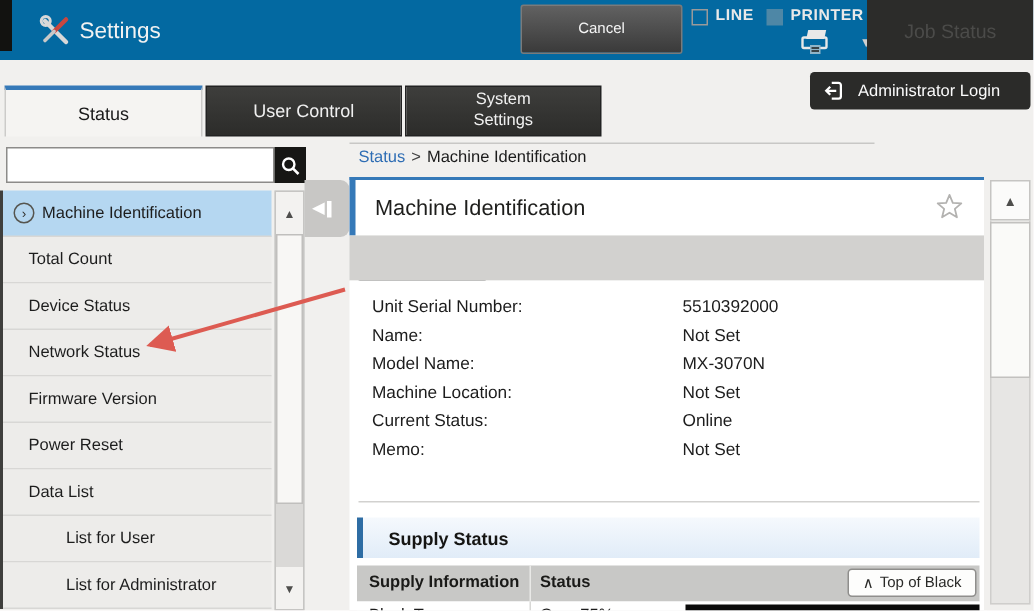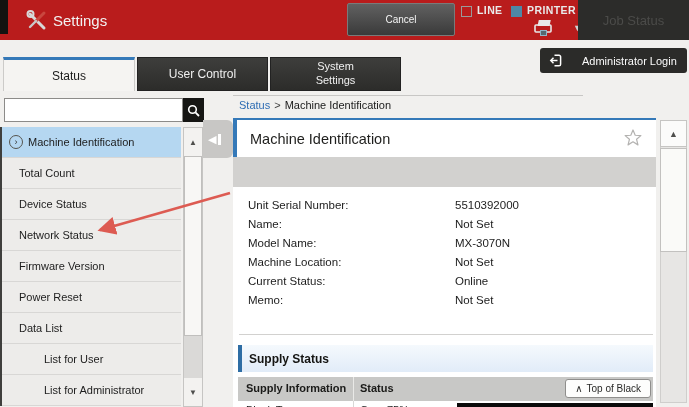--- a/index.html
+++ b/index.html
@@ -2,21 +2,21 @@
 <html><head>
 <meta charset="utf-8">
 <style>
   html,body{margin:0;padding:0;background:#ffffff;}
   .screen{
     position:relative;width:689px;height:407px;overflow:hidden;
     background:#f1f0ee;font-family:"Liberation Sans",sans-serif;
     -webkit-font-smoothing:antialiased;
   }
   
-  .topbar{position:absolute;left:0;top:0;width:689px;height:40px;background:#b91c1c;}
+  .topbar{position:absolute;left:0;top:0;width:689px;height:40px;background:#0369a1;}
   .topbar-notch{position:absolute;left:0;top:0;width:8px;height:34px;background:#121210;}
   .settings-icon{position:absolute;left:26px;top:9px;width:22px;height:22px;}
   .topbar-title{position:absolute;left:53px;top:0;height:40px;display:flex;align-items:center;
     color:#f2f2f2;font-size:15px;}
   .cancel-btn{position:absolute;left:347px;top:3px;width:108px;height:33px;
     background:linear-gradient(#616161,#3a3a3a);border:1px solid #7a7a7a;border-radius:2px;
     color:#f5f5f5;font-size:10px;display:flex;align-items:center;justify-content:center;box-sizing:border-box;cursor:pointer;}
   .chk{position:absolute;top:6px;width:11px;height:11px;box-sizing:border-box;}
   .chk-line{left:461px;border:1px solid #9a9a9a;background:transparent;}
   .chk-printer{left:511px;background:var(--printer-indicator);}
@@ -31,21 +31,21 @@
   .tabbar{position:absolute;left:0;top:40px;width:689px;height:55px;background:#f1f0ee;}
   .tab{position:absolute;top:17px;height:34px;box-sizing:border-box;display:flex;align-items:center;
     justify-content:center;font-size:12px;cursor:pointer;text-align:center;}
   .tab-active{left:3px;width:132px;background:#f5f4f2;border:1px solid #cccbc9;border-bottom:none;
     border-top:3px solid var(--accent);color:#1a1a1a;}
   .tab-dark{background:linear-gradient(#3e3e3c,#2c2c2a);color:#f0f0f0;border:1px solid #222;}
   .tab-uc{left:137px;width:131px;}
   .tab-ss{left:270px;width:131px;font-size:11px;line-height:1.25;}
   .tab-ss span{display:inline-block;width:70px;}
   .admin-login{position:absolute;left:540px;top:8px;width:147px;height:25px;background:#2b2b29;
-    border-radius:3px;color:#fbfbfb;font-size:11px;display:flex;align-items:center;gap:20px;
+    border-radius:3px;color:#fbfbfb;font-size:11px;display:flex;align-items:center;gap:10px;
     padding-left:9px;box-sizing:border-box;cursor:pointer;}
   
   .sidebar{position:absolute;left:0;top:95px;width:233px;height:312px;}
   .search-input{position:absolute;left:4px;top:3px;width:179px;height:24px;box-sizing:border-box;
     border:1px solid #8c8b89;background:#ffffff;font-size:12px;padding:0 5px;font-family:inherit;}
   .search-btn{position:absolute;left:183px;top:3px;width:21px;height:24px;background:#161614;
     display:flex;align-items:center;justify-content:center;cursor:pointer;border:none;padding:0;}
   .nav-list{position:absolute;left:0;top:32px;width:181px;border-left:2px solid #3f3f3d;box-sizing:border-box;}
   .nav-item{height:31px;box-sizing:border-box;background:#edecea;border-bottom:1px solid #d8d7d5;
     display:flex;align-items:center;padding-left:17px;font-size:11px;color:#1d1d1d;cursor:pointer;}
@@ -82,21 +82,21 @@
   .update-strip{position:absolute;left:0;top:61px;width:423px;height:30px;background:#d2d1cf;}
   .update-btn{position:absolute;left:5px;top:4px;height:21px;padding:0 25px;background:#262624;
     border:none;border-radius:2px;color:#ffffff;font-size:11.5px;font-family:Liberation Sans, sans-serif;cursor:pointer;margin-top:26px;}
   .panel-body{position:absolute;left:0;top:91px;width:423px;bottom:0;background:#ffffff;}
   .field-row{position:absolute;left:0;width:423px;height:19px;font-size:11.5px;color:#1c1c1c;}
   .field-label{position:absolute;left:15px;top:2px;}
   .field-value{position:absolute;left:222px;top:2px;}
   .divider{position:absolute;left:6px;top:238px;width:414px;height:1px;background:#d2d1cf;}
   .supply-header{position:absolute;left:5px;top:249px;width:415px;height:27px;box-sizing:border-box;
     background:linear-gradient(#f5f9fd,#e1ecf8);border-left:4px solid #2e6da4;display:flex;
-    align-items:center;padding-left:7px;font-size:12px;font-weight:bold;color:#151513;}
+    align-items:center;padding-left:17px;font-size:12px;font-weight:bold;color:#151513;}
   .supply-table-header{position:absolute;left:5px;top:281px;width:415px;height:24px;background:#c8c8c6;
     font-size:11px;font-weight:bold;color:#1a1a18;}
   .col1{position:absolute;left:8px;top:5px;}
   .col2{position:absolute;left:122px;top:5px;}
   .col-sep{position:absolute;left:115px;top:0;width:1px;height:100%;background:#e9e9e7;}
   .top-of-page{position:absolute;right:2px;top:2px;height:19px;background:#fdfdfc;
     border:1px solid #8f8e8c;border-radius:3px;font-size:10px;color:#2a2a28;font-family:inherit;
     display:flex;align-items:center;gap:4px;padding:0 9px;box-sizing:border-box;cursor:pointer;}
   .supply-row{position:absolute;left:5px;top:305px;width:415px;height:20px;background:#ffffff;
     font-size:11px;color:#1c1c1c;}

